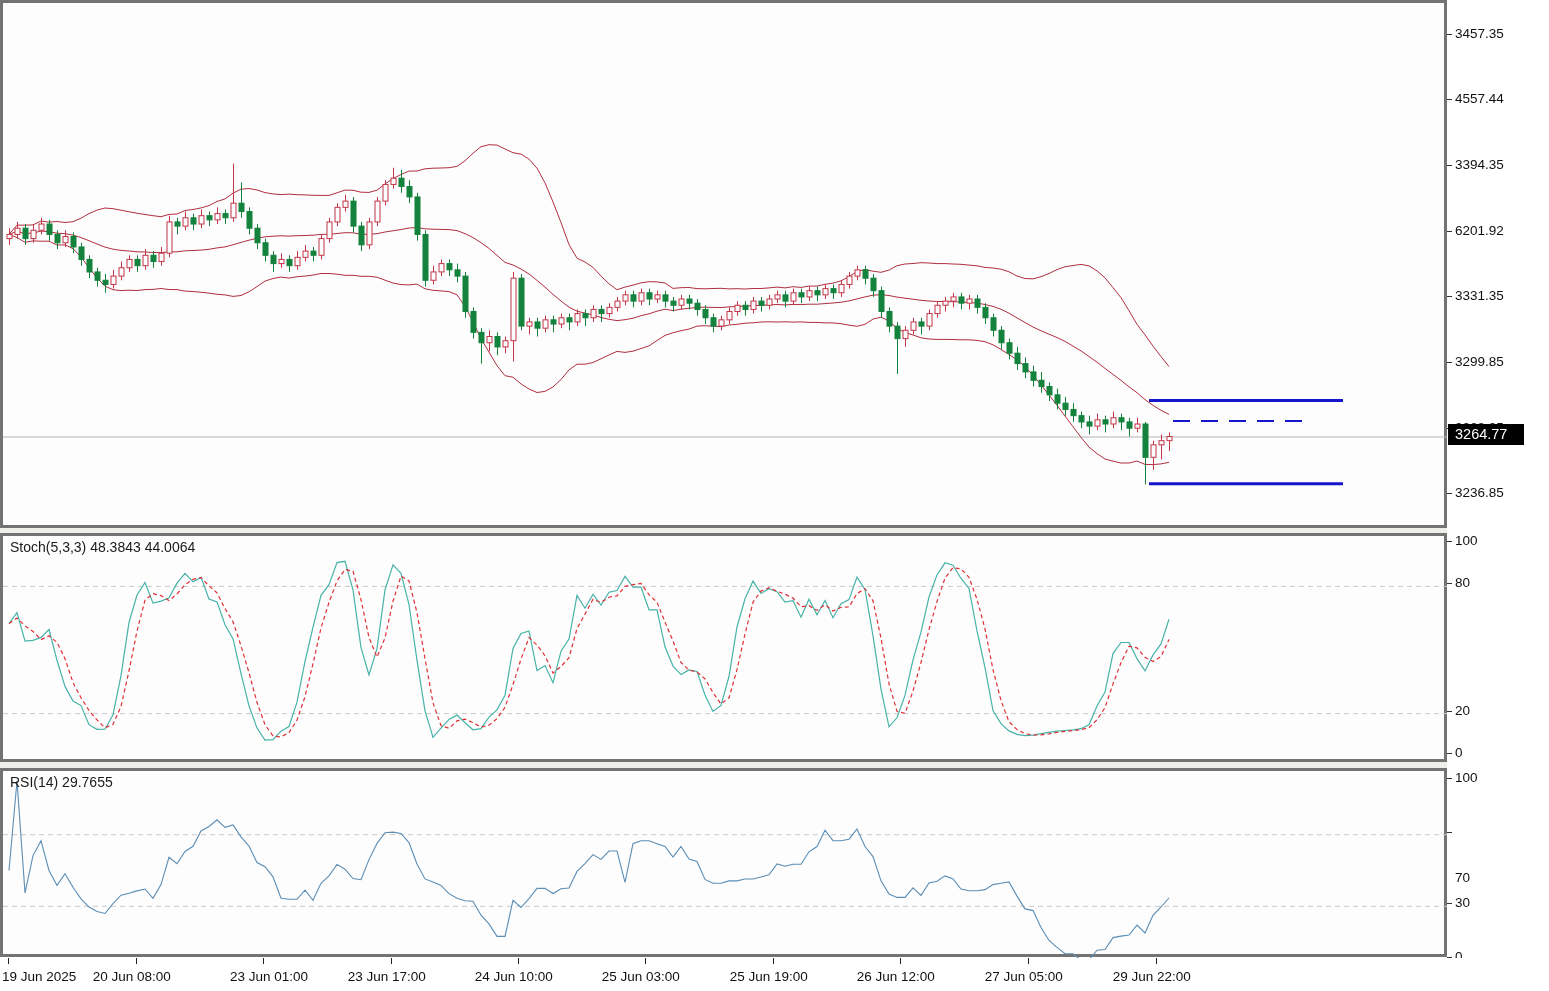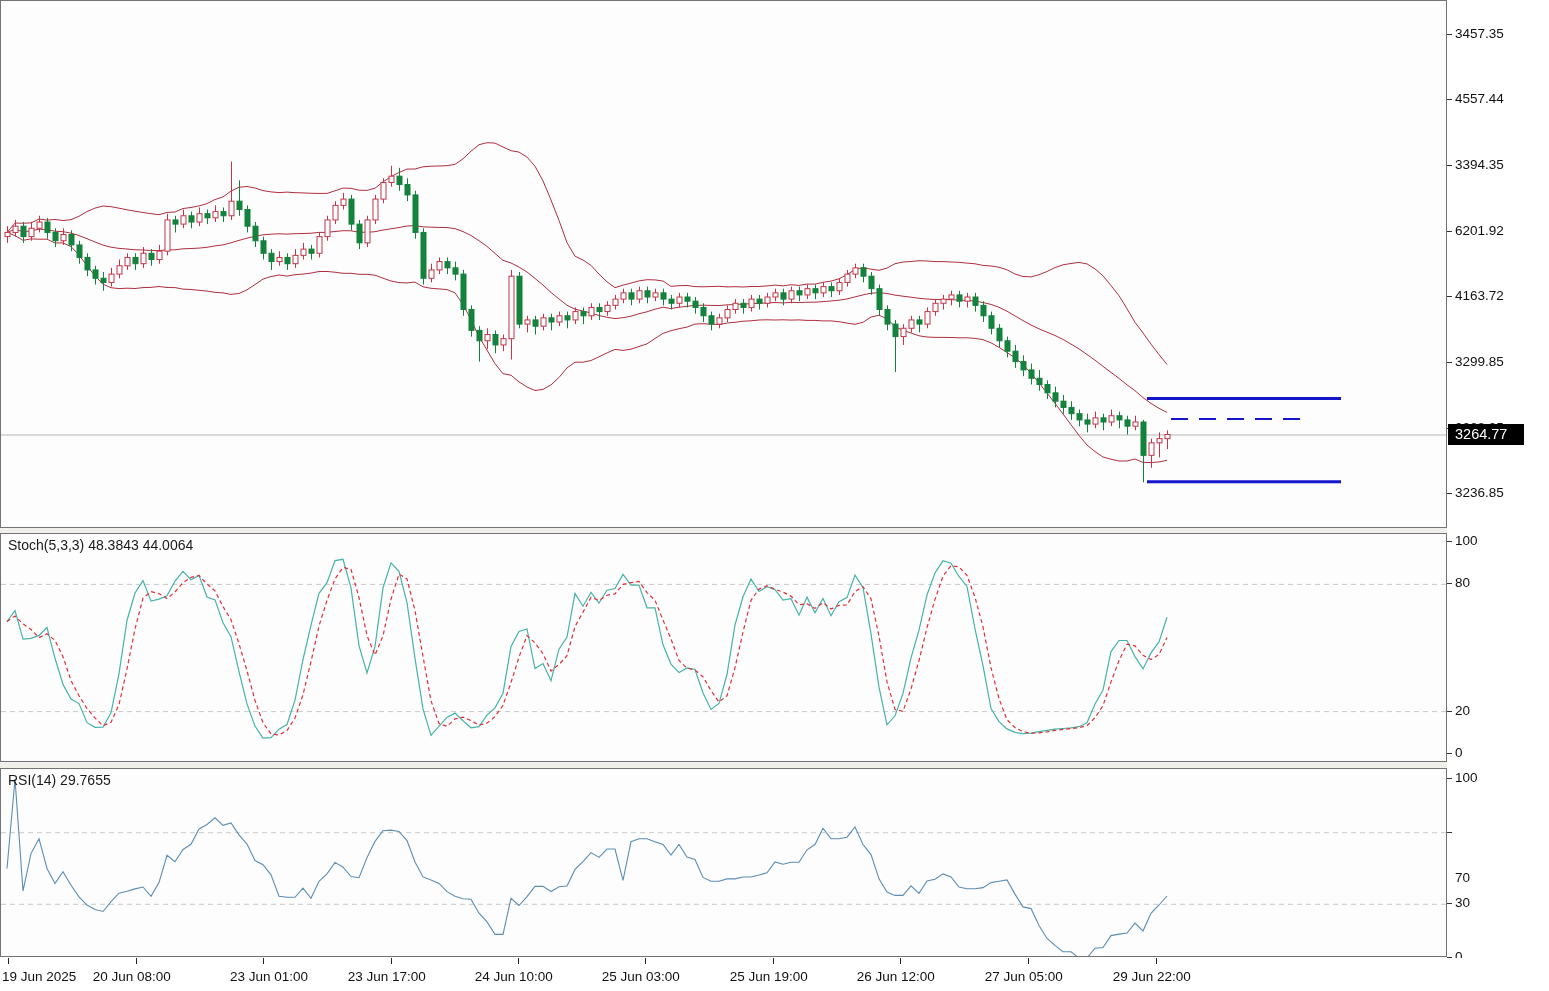--- a/index.html
+++ b/index.html
@@ -2,21 +2,21 @@
 <html><head>
 <meta charset="utf-8">
 <style>
   html,body{margin:0;padding:0;background:#ffffff;}
   #chart-root{
     position:relative;width:1549px;height:991px;background:#ffffff;
     font-family:"Liberation Sans",sans-serif;overflow:hidden;
   }
   .pane{
     position:absolute;left:0;background:#fdfdfd;
-    border:1px solid #737373;box-sizing:border-box;
+    border:3px solid #737373;box-sizing:border-box;
   }
   .pane svg{position:absolute;left:0;top:0;}
   .pane-label{
     position:absolute;left:7px;top:3px;font-size:14px;color:#1a1a1a;
     white-space:nowrap;z-index:5;
   }
   #axis-col{
     position:absolute;left:1447px;top:0;width:102px;height:958px;background:#ffffff;
   }
   .price-tick{
@@ -378,21 +378,21 @@
     <div id="cur-price-label" style="top: 424px;">3264.77</div>
   <div class="tick-mark" style="top: 34px;"></div>
       <div class="price-tick" style="top: 26px;">3457.35</div>
       <div class="tick-mark" style="top: 99px;"></div>
       <div class="price-tick" style="top: 91px;">4557.44</div>
       <div class="tick-mark" style="top: 165px;"></div>
       <div class="price-tick" style="top: 157px;">3394.35</div>
       <div class="tick-mark" style="top: 231px;"></div>
       <div class="price-tick" style="top: 223px;">6201.92</div>
       <div class="tick-mark" style="top: 296px;"></div>
-      <div class="price-tick" style="top: 288px;">4163.72</div>
+      <div class="price-tick" style="top: 288px;">3331.35</div>
       <div class="tick-mark" style="top: 362px;"></div>
       <div class="price-tick" style="top: 354px;">3299.85</div>
       <div class="tick-mark" style="top: 428px;"></div>
       <div class="price-tick" style="top: 420px;">3268.35</div>
       <div class="tick-mark" style="top: 493px;"></div>
       <div class="price-tick" style="top: 485px;">3236.85</div>
       <div class="tick-mark" style="top: 541px;"></div>
       <div class="price-tick" style="top: 533px;">100</div>
       <div class="tick-mark" style="top: 583px;"></div>
       <div class="price-tick" style="top: 575px;">80</div>

